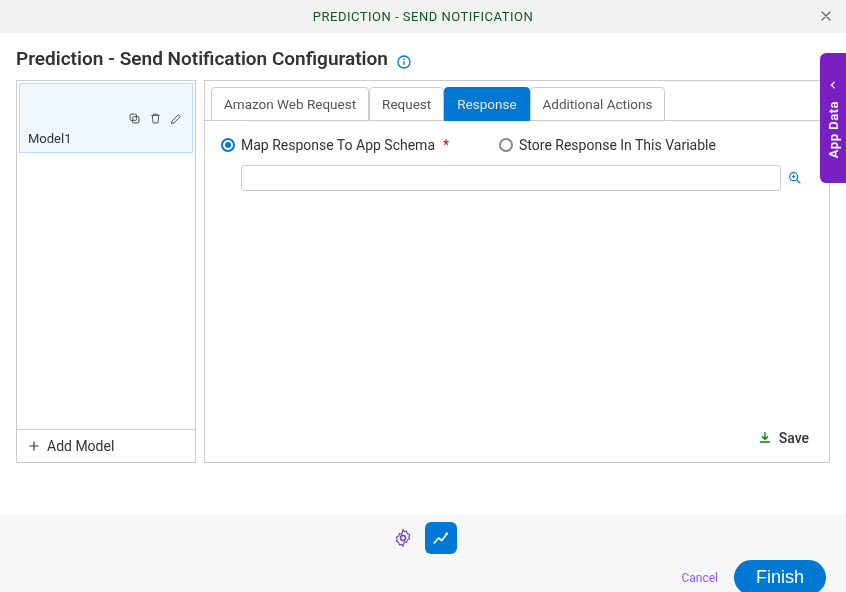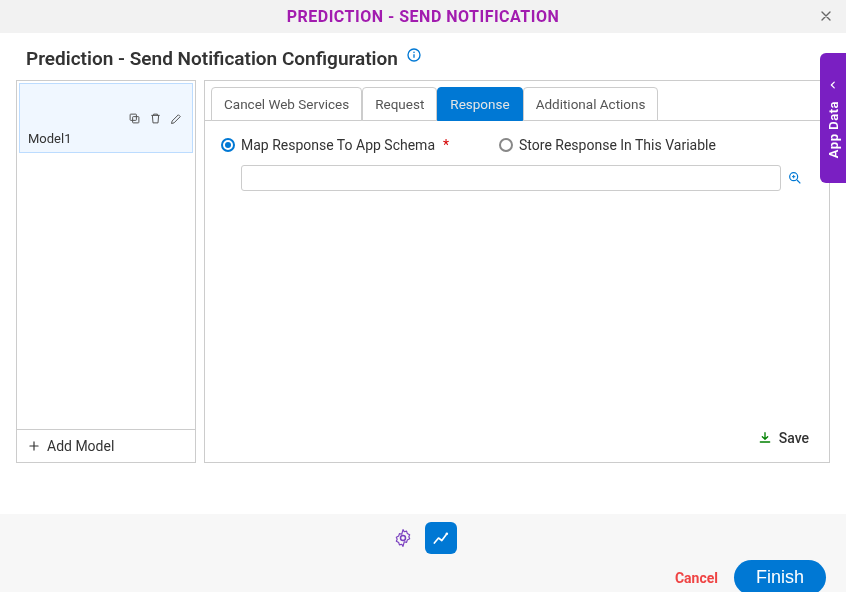--- a/index.html
+++ b/index.html
@@ -1,23 +1,23 @@
 <!DOCTYPE html>
 <html><head>
 <meta charset="utf-8">
 <style>
   * { box-sizing: border-box; margin: 0; padding: 0; }
   body { font-family: -apple-system, BlinkMacSystemFont, "Segoe UI", Roboto, Arial, sans-serif; font-size: 14px; color: #333; background: #fff; width: 846px; height: 592px; position: relative; overflow: hidden; }
   
   .title-bar { background: #f2f2f2; height: 33px; display: flex; align-items: center; justify-content: center; position: relative; }
-  .title-bar-text { font-size: 16px; letter-spacing: 0.5px; color: #a21caf; font-weight: 700; }
+  .title-bar-text { font-size: 13px; letter-spacing: 0.5px; color: #14532d; font-weight: 400; }
   .close-btn { position: absolute; right: 10px; top: 6px; width: 20px; height: 20px; cursor: pointer; display: flex; align-items: center; justify-content: center; color: #666; }
   .close-btn svg { width: 16px; height: 16px; }
   
-  .page-title-row { display: flex; align-items: flex-start; padding: 14px 16px 10px 16px; margin-left: 10px; }
+  .page-title-row { display: flex; align-items: flex-end; padding: 14px 16px 10px 16px; }
   .page-title { font-size: 19px; font-weight: 600; color: #333; }
   .info-icon { margin-left: 8px; color: #0078d4; cursor: pointer; display: inline-flex; align-items: center; }
   .info-icon svg { width: 16px; height: 16px; }
   
   .main-content { display: flex; padding: 0 16px; gap: 8px; }
   
   .model-panel { width: 180px; border: 1px solid #ccc; display: flex; flex-direction: column; height: 383px; }
   .model-item { background: #f0f7ff; border: 1px solid #bcdcff; padding: 6px 8px; display: flex; align-items: center; justify-content: space-between; margin: 2px; }
   .model-label { font-size: 13px; color: #333; margin-top: 41px; }
   .model-icons { display: flex; gap: 6px; color: #555; }
@@ -53,21 +53,21 @@
   .save-row svg { width: 16px; height: 16px; }
   .save-row span:last-child { color: #333; }
   
   .bottom-bar { position: absolute; left: 0; right: 0; bottom: 0; background: #f7f7f7; height: 78px; display: flex; flex-direction: column; }
   .gear-row { display: flex; justify-content: center; padding-top: 8px; gap: 8px; align-items: center; }
   .gear-icon { color: #7a3fbf; cursor: pointer; display: inline-flex; padding: 4px; }
   .gear-icon svg { width: 20px; height: 20px; }
   .chart-icon { background: #0078d4; color: #fff; border-radius: 6px; width: 32px; height: 32px; display: inline-flex; align-items: center; justify-content: center; cursor: pointer; }
   .chart-icon svg { width: 20px; height: 20px; }
   .button-row { display: flex; justify-content: flex-end; align-items: center; gap: 16px; padding: 6px 20px 0 0; }
-  .btn-text { color: #ef4444; cursor: pointer; font-size: 14px; font-weight: bold; }
+  .btn-text { color: #8b5cf6; cursor: pointer; font-size: 12px; }
   .btn-outline { border: 1px solid #888; background: #fff; border-radius: 18px; padding: 7px 22px; font-size: 14px; cursor: pointer; color: #333; }
   .btn-primary { background: #0078d4; color: #fff; border: none; border-radius: 18px; padding: 7px 22px; font-size: 18px; cursor: pointer; }
   
   .side-drawer { position: absolute; right: 0; top: 53px; background: #7a1fc2; color: #fff; width: 26px; height: 130px; border-radius: 6px 0 0 6px; display: flex; flex-direction: column; align-items: center; justify-content: center; cursor: pointer; }
   .side-drawer .chev { transform: rotate(0deg); margin-bottom: 8px; }
   .side-drawer .label { writing-mode: vertical-rl; transform: rotate(180deg); font-size: 13px; font-weight: 600; letter-spacing: 0.5px; }
 </style>
 </head>
 <body>
 
@@ -118,21 +118,21 @@
     <div class="add-model">
       <svg viewBox="0 0 24 24">
           <path d="M12 5v14M5 12h14" stroke="currentColor" stroke-width="2" stroke-linecap="round"></path>
         </svg>
       <span>Add Model</span>
     </div>
   </div>
 
   <div class="config-panel">
     <div class="tabs">
-      <div class="tab">Cancel Web Services</div>
+      <div class="tab">Amazon Web Request</div>
       <div class="tab">Request</div>
       <div class="tab active">Response</div>
       <div class="tab">Additional Actions</div>
     </div>
     <div class="tab-body">
       <div class="radio-row">
         <div class="radio-opt">
           <span class="radio-circle selected"></span>
           <span>Map Response To App Schema</span>
           <span class="req-star">*</span>

